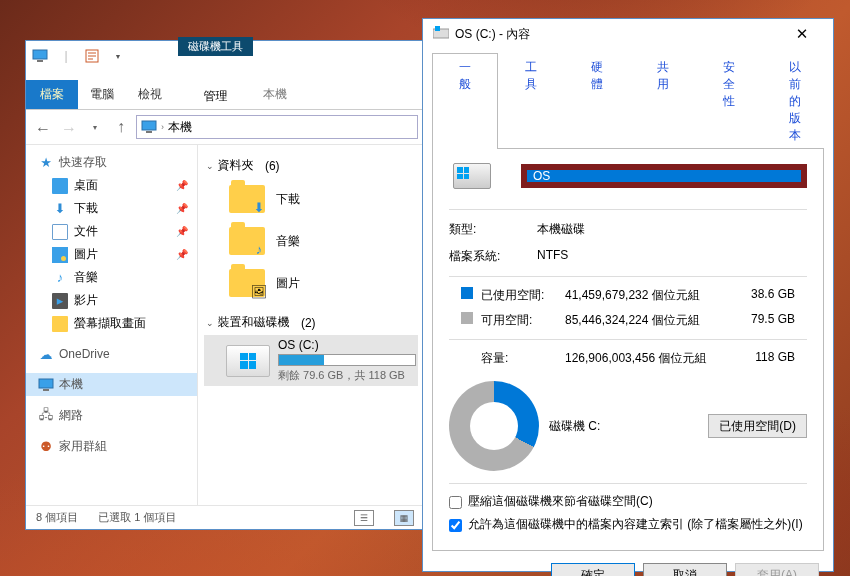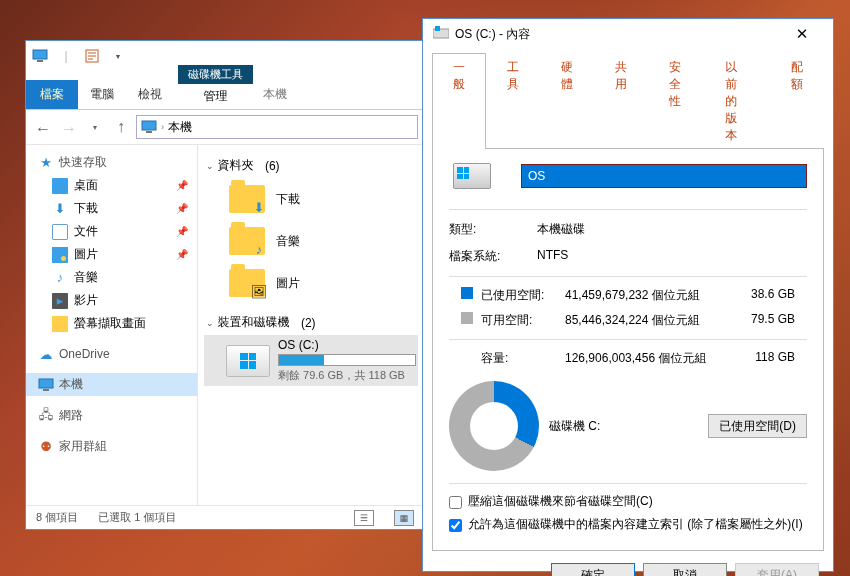--- a/index.html
+++ b/index.html
@@ -13,21 +13,21 @@
   
   .explorer { position: absolute; left: 25px; top: 40px; width: 400px; height: 490px; background: #fff; border: 1px solid #5a8fc7; display: flex; flex-direction: column; }
   .ex-titlebar { height: 30px; display: flex; align-items: center; background: #fff; padding: 0 4px; gap: 6px; }
   .ex-titlebar .spacer { flex: 1; }
   .tb-icon { width: 20px; height: 20px; display: flex; align-items: center; justify-content: center; font-size: 12px; }
   .ribbon-tabs { height: 38px; display: flex; align-items: flex-end; font-size: 12px; }
   .ribbon-tabs .file-tab { background: #1979ca; color: #fef9c3; padding: 6px 14px; }
   .ribbon-tabs .tab { padding: 6px 12px; color: #333; margin-top: 9px; }
   .ribbon-tabs .tool-group { margin-left: 4px; display: flex; flex-direction: column; align-items: center; }
   .ribbon-tabs .tool-label { background: #0c4a6e; color: #fff; padding: 2px 10px; font-size: 11px; }
-  .ribbon-tabs .tool-tab { padding: 4px 12px; }
+  .ribbon-tabs .tool-tab { padding: 4px 12px; margin-top: 28px; }
   .ribbon-tabs .context { color: #7a7a7a; padding: 10px 10px 6px; }
   .ribbon-divider { height: 1px; background: #ccc; }
   .addr-bar { height: 34px; display: flex; align-items: center; padding: 0 6px; gap: 4px; }
   .addr-bar .nav-btn { width: 22px; height: 22px; display: flex; align-items: center; justify-content: center; color: #666; }
   .addr-bar .addr-field { flex: 1; height: 24px; border: 1px solid #aac; display: flex; align-items: center; padding: 0 4px; gap: 4px; font-size: 12px; }
   .ex-body { flex: 1; display: flex; border-top: 1px solid #e5e5e5; overflow: hidden; }
   .ex-sidebar { width: 172px; border-right: 1px solid #e5e5e5; padding: 6px 0; font-size: 12px; overflow: hidden; }
   .side-item { display: flex; align-items: center; padding: 3px 0 3px 26px; gap: 6px; position: relative; }
   .side-item .pin { position: absolute; right: 8px; color: #888; font-size: 10px; }
   .side-group { padding: 3px 0 3px 12px; display: flex; align-items: center; gap: 5px; color: #555; }
@@ -68,30 +68,30 @@
   .si.net { color:#666; }
   .si.home { color:#cc5a2a; }
 
   
   .props { position: absolute; left: 422px; top: 18px; width: 412px; height: 554px; background: #fff; border: 1px solid #5a8fc7; display: flex; flex-direction: column; padding-bottom: 0; }
   .props-title { height: 32px; display: flex; align-items: center; padding: 0 10px; }
   .props-title .t { font-size: 12px; padding-left: 6px; }
   .props-title .spacer { flex:1; }
   .props-title .close { width: 42px; height: 30px; display:flex;align-items:center;justify-content:center; font-size:15px; }
   .props-tabs { display: flex; padding: 0 9px; font-size: 12px; margin-top: 4px; }
-  .props-tabs .ptab { padding: 5px 20px; border: 1px solid transparent; border-bottom: none; color:#c2410c; }
+  .props-tabs .ptab { padding: 5px 26px; border: 1px solid transparent; border-bottom: none; color:#1d4ed8; }
   .props-tabs .ptab.active { border-color: #bbb; background: #fff; position: relative; }
   .props-tabs .ptab.active::after { content:""; position:absolute; left:0; right:0; bottom:-1px; height:1px; background:#fff; }
   .props-body { flex:1; margin: 0 9px; border: 1px solid #bbb; border-top: 1px solid #bbb; padding: 14px 16px; font-size: 12px; display:flex; flex-direction:column; background:#fff; margin-top:-1px; }
   .props-body .row { display: flex; align-items: center; }
   .props-body .icon-row { margin-bottom: 14px; }
   .drive-icon { width: 38px; height: 26px; background: linear-gradient(#f5f5f5,#ccc); border:1px solid #999; border-radius:2px; margin-left: 4px; position:relative; }
   .drive-icon .winlogo { position:absolute; left:3px; top:3px; width:12px; height:12px; display:grid; grid-template:1fr 1fr/1fr 1fr; gap:1px; }
   .drive-icon .winlogo span { background:#00a1f1; }
-  .name-input { flex:1; margin-left: 30px; height: 24px; border: 1px solid #7f1d1d; background: #0078d7; color: #fff; padding: 0 6px; font-size: 12px; }
+  .name-input { flex:1; margin-left: 30px; height: 24px; border: 6px solid #7f1d1d; background: #0078d7; color: #fff; padding: 0 6px; font-size: 12px; }
   .kv { display: flex; padding: 5px 0; }
   .kv .k { width: 88px; }
   .kv .v { flex:1; }
   .hr { height:1px; background:#ddd; margin: 6px 0; }
   .space-row { display:flex; align-items:flex-start; padding: 4px 12px; }
   .space-row .sq { width: 12px; height: 12px; margin-right: 8px; }
   .space-row .label { width: 84px; }
   .space-row .bytes { width: 170px; }
   .space-row .gb { text-align: right; flex:1; }
   .donut-area { display:flex; align-items:center; gap: 16px; padding: 10px 0 6px; }

